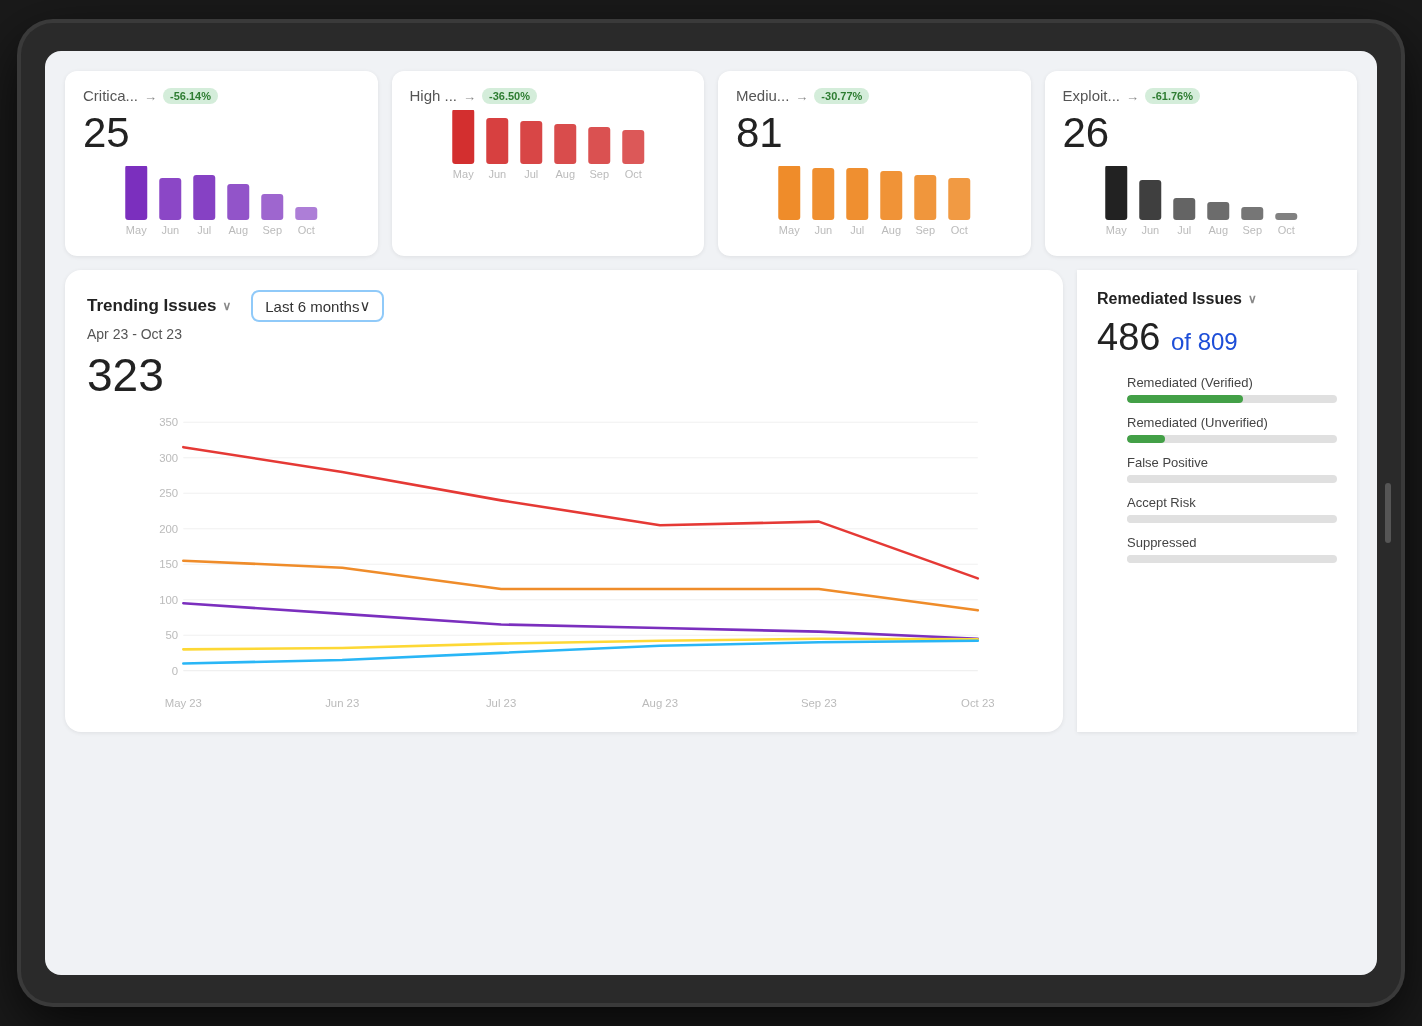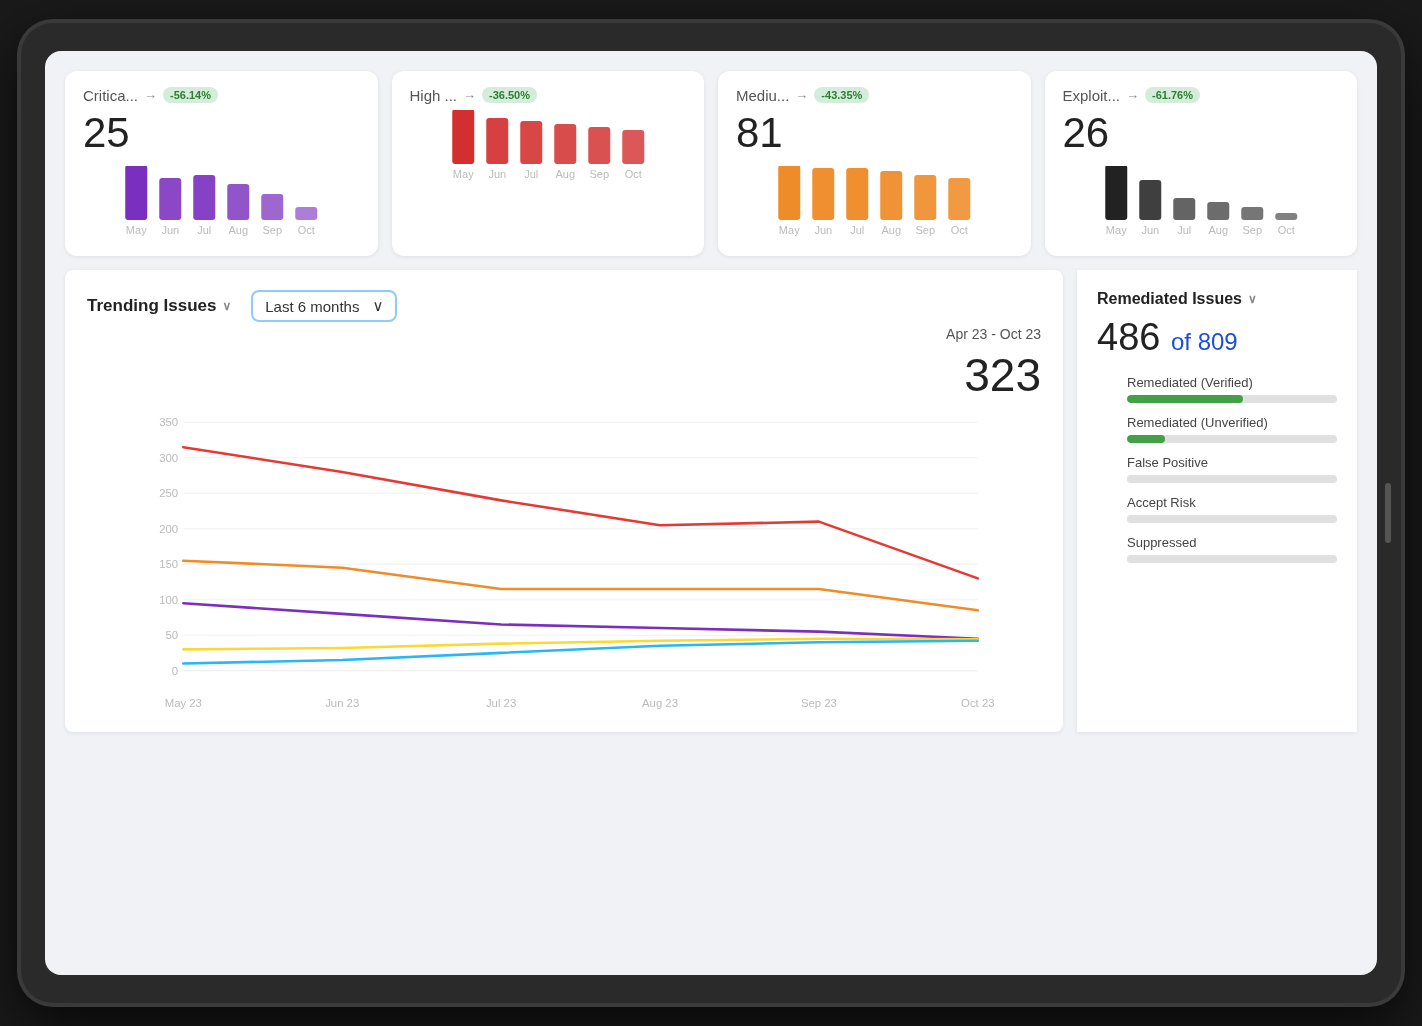--- a/index.html
+++ b/index.html
@@ -49,21 +49,21 @@
       margin-bottom: 14px;
     }
     .card {
       background: #fff;
       border-radius: 12px;
       padding: 16px 18px;
       box-shadow: 0 1px 4px rgba(0,0,0,0.08);
     }
     .card-header {
       display: flex;
-      align-items: flex-start;
+      align-items: flex-end;
       gap: 6px;
       margin-bottom: 6px;
     }
     .card-title {
       font-size: 15px;
       color: #555;
       font-weight: 500;
     }
     .card-arrow {
       font-size: 13px;
@@ -88,24 +88,23 @@
       width: 100%;
       height: 70px;
     }
     .bottom-row {
       display: grid;
       grid-template-columns: 1fr 280px;
       gap: 14px;
     }
     .trending-card {
       background: #fff;
-      border-radius: 8px;
+      border-radius: 16px;
       padding: 20px 22px;
       box-shadow: 0 1px 4px rgba(0,0,0,0.08);
-      text-align: right;
     }
     .trending-header {
       display: flex;
       align-items: center;
       gap: 20px;
       margin-bottom: 4px;
     }
     .trending-title {
       display: flex;
       align-items: center;
@@ -114,21 +113,21 @@
       font-weight: 600;
       color: #222;
     }
     .chevron {
       font-size: 12px;
       color: #888;
     }
     .date-filter {
       display: flex;
       align-items: center;
-      gap: 13px;
+      gap: 0;
       border: 2px solid #90caf9;
       border-radius: 8px;
       padding: 5px 12px;
       font-size: 15px;
       font-weight: 500;
       color: #333;
       cursor: pointer;
       background: #fff;
     }
     .date-range {
@@ -252,21 +251,21 @@
             <text x="89" y="68" text-anchor="middle" class="axis-label">Jul</text>
             <text x="123" y="68" text-anchor="middle" class="axis-label">Aug</text>
             <text x="157" y="68" text-anchor="middle" class="axis-label">Sep</text>
             <text x="191" y="68" text-anchor="middle" class="axis-label">Oct</text>
     </svg>
   </div>
         <div class="card">
     <div class="card-header">
       <span class="card-title">Mediu...</span>
       <span class="card-arrow">→</span>
-      <span class="badge">-43.35%</span>
+      <span class="badge">-30.77%</span>
     </div>
     <div class="card-number">81</div>
     <svg class="mini-chart" viewBox="0 0 212 70">
       <style>.axis-label { font-size: 10px; fill: #aaa; font-family: sans-serif; }</style>
       <rect x="10" y="-1" width="22" height="55" rx="3" fill="#ef8c2a" opacity="1"></rect>
             <rect x="44" y="2" width="22" height="52" rx="3" fill="#ef8c2a" opacity="0.9705882352941176"></rect>
             <rect x="78" y="2" width="22" height="52" rx="3" fill="#ef8c2a" opacity="0.9705882352941176"></rect>
             <rect x="112" y="5" width="22" height="49" rx="3" fill="#ef8c2a" opacity="0.9411764705882353"></rect>
             <rect x="146" y="9" width="22" height="45" rx="3" fill="#ef8c2a" opacity="0.9117647058823529"></rect>
             <rect x="180" y="12" width="22" height="42" rx="3" fill="#ef8c2a" opacity="0.8823529411764706"></rect>

